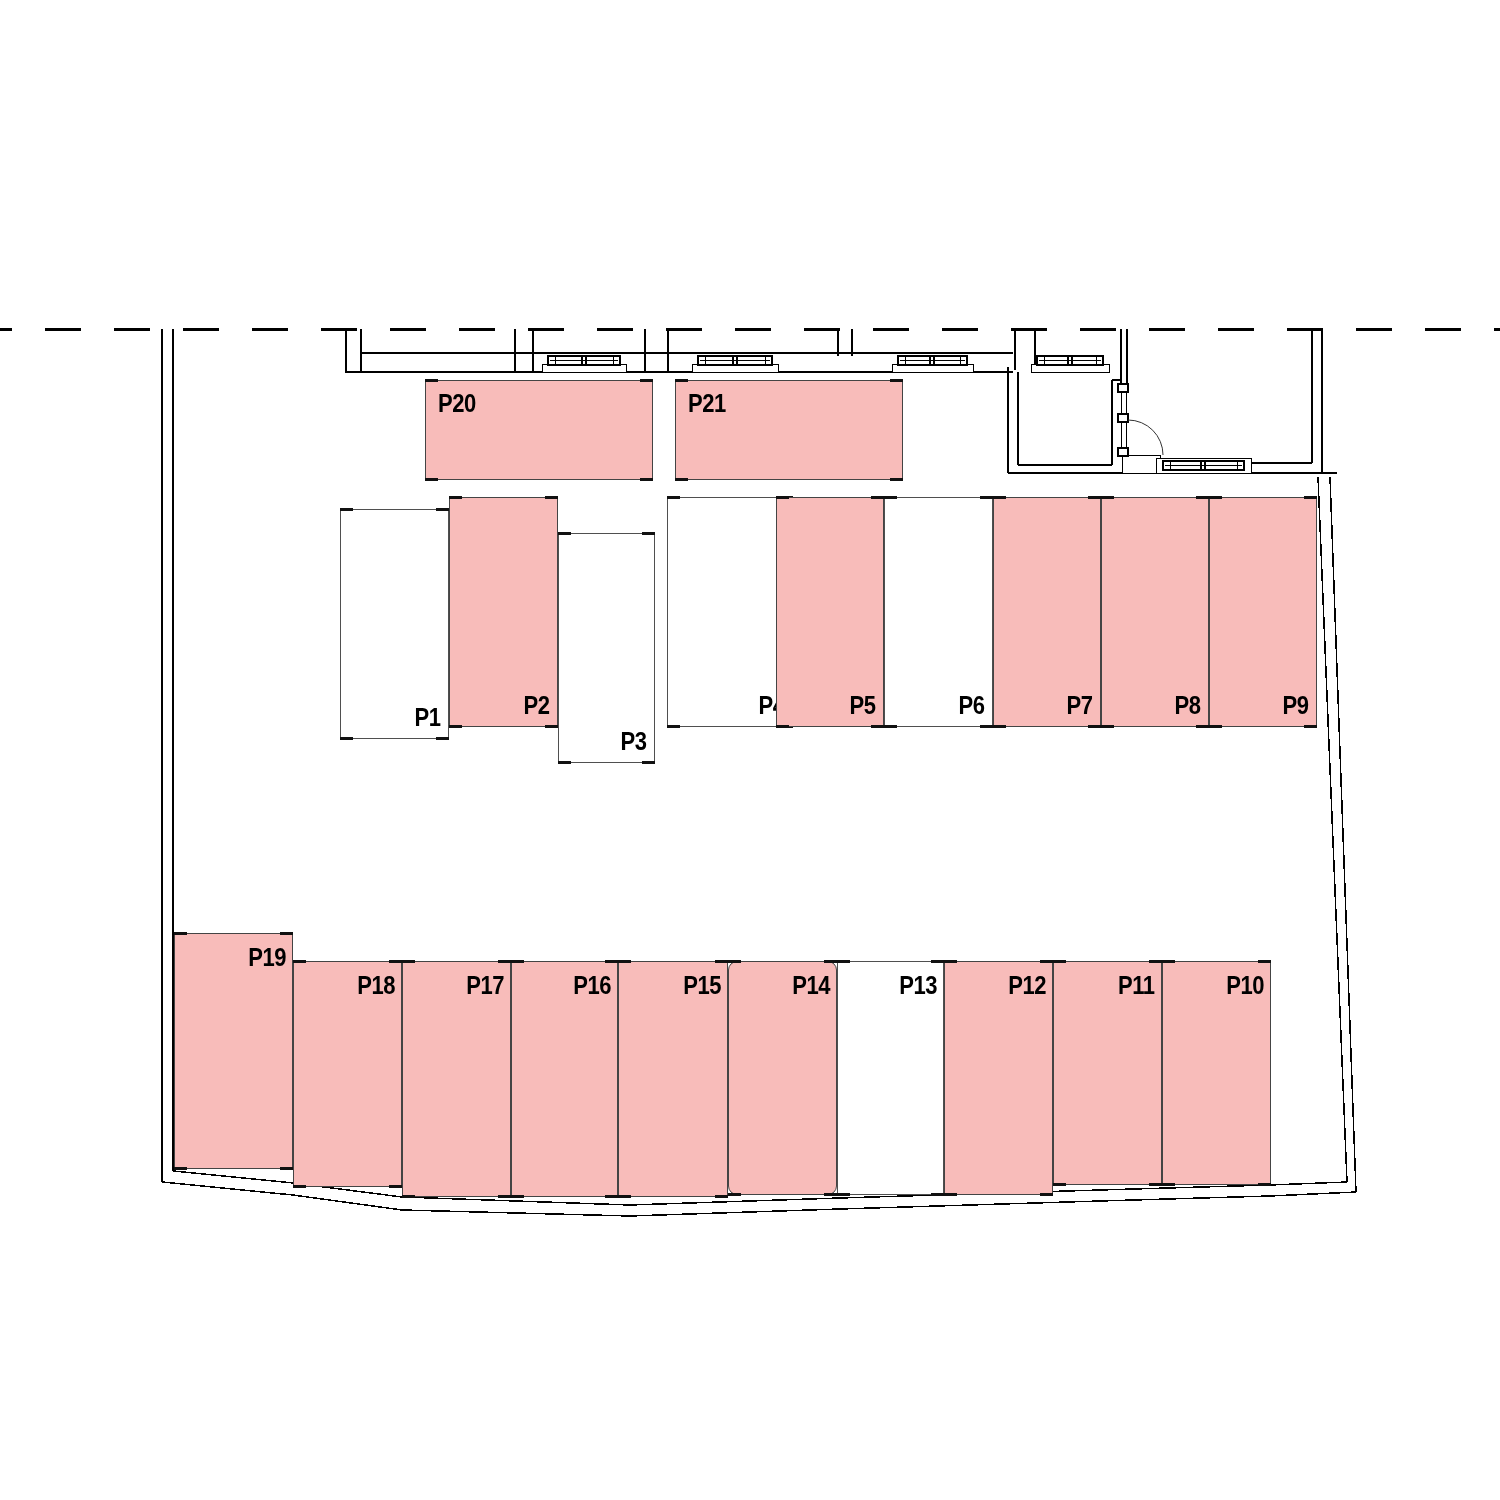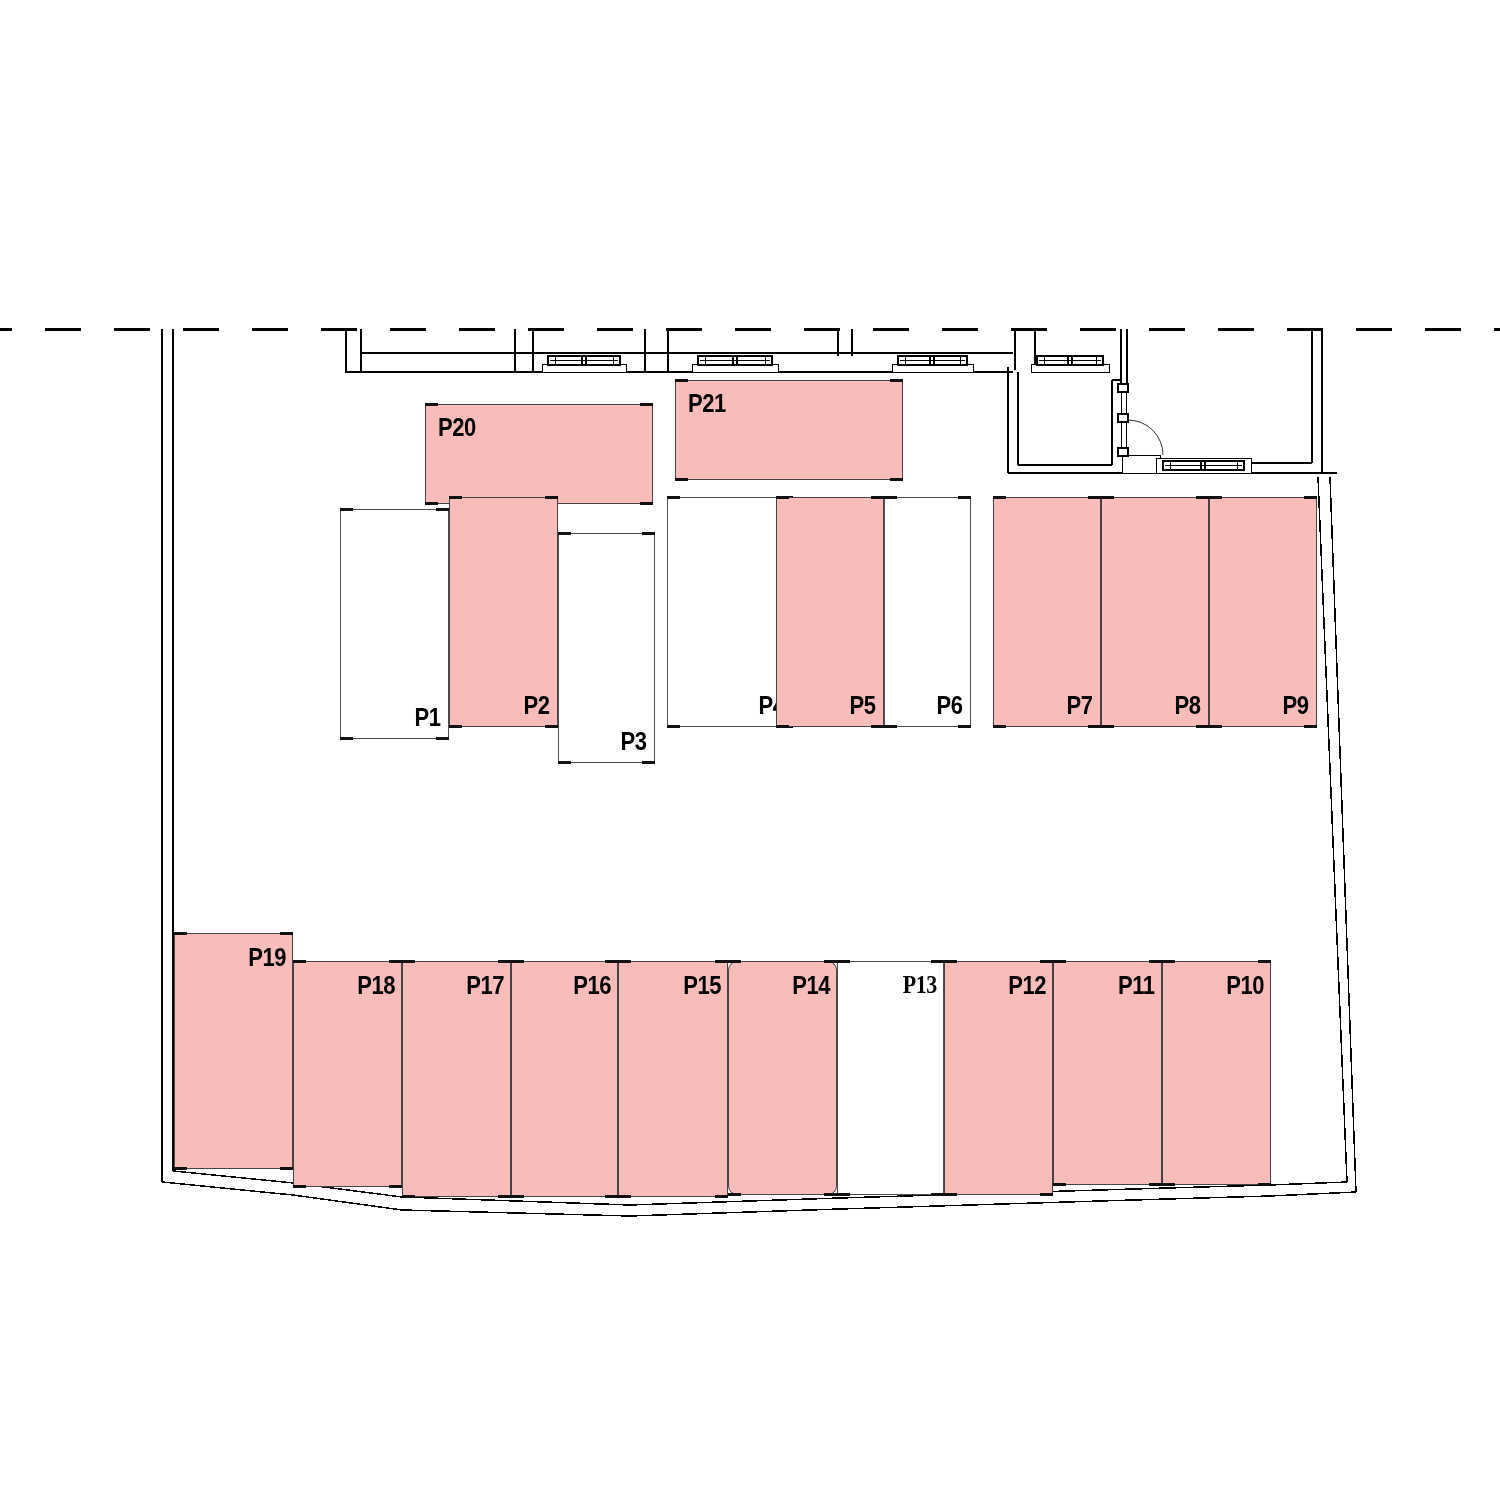--- a/index.html
+++ b/index.html
@@ -137,21 +137,21 @@
       <line x1="162" y1="329" x2="162" y2="1182"></line>
       <line x1="173" y1="329" x2="173" y2="1171"></line>
       <polyline points="173,1171 293,1183 402,1197 630,1205 840,1198 1100,1190 1270,1185 1347,1182"></polyline>
       <polyline points="162,1182 293,1195 402,1210 630,1216 840,1209 1100,1201 1270,1196 1356,1192"></polyline>
       <line x1="1318" y1="477" x2="1347" y2="1182"></line>
       <line x1="1330" y1="477" x2="1356" y2="1192"></line>
     </g>
   </svg>
 
   <div id="stall-layer">
-      <div class="stall occupied" style="left: 425px; top: 380px; width: 228px; height: 100px; margin-top: 24px;">
+      <div class="stall occupied" style="left: 425px; top: 380px; width: 228px; height: 100px;">
         <div class="tick tl"></div>
         <div class="tick tr"></div>
         <div class="tick bl"></div>
         <div class="tick br"></div>
         <span class="lbl pos-top-left">P20</span>
       </div>
       <div class="stall occupied" style="left: 675px; top: 380px; width: 228px; height: 100px;">
         <div class="tick tl"></div>
         <div class="tick tr"></div>
         <div class="tick bl"></div>
@@ -186,21 +186,21 @@
         <div class="tick br"></div>
         <span class="lbl pos-bottom-right">P4</span>
       </div>
       <div class="stall occupied" style="left: 776px; top: 497px; width: 108px; height: 230px;">
         <div class="tick tl"></div>
         <div class="tick tr"></div>
         <div class="tick bl"></div>
         <div class="tick br"></div>
         <span class="lbl pos-bottom-right">P5</span>
       </div>
-      <div class="stall free" style="left: 884px; top: 497px; width: 87px; height: 230px;">
+      <div class="stall free" style="left: 884px; top: 497px; width: 109px; height: 230px;">
         <div class="tick tl"></div>
         <div class="tick tr"></div>
         <div class="tick bl"></div>
         <div class="tick br"></div>
         <span class="lbl pos-bottom-right">P6</span>
       </div>
       <div class="stall occupied" style="left: 993px; top: 497px; width: 108px; height: 230px; padding-left: 20px;">
         <div class="tick tl"></div>
         <div class="tick tr"></div>
         <div class="tick bl"></div>
@@ -256,21 +256,21 @@
         <div class="tick br"></div>
         <span class="lbl pos-top-right">P15</span>
       </div>
       <div class="stall occupied" style="left: 728px; top: 961px; width: 109px; height: 234px; border-radius: 9px;">
         <div class="tick tl"></div>
         <div class="tick tr"></div>
         <div class="tick bl"></div>
         <div class="tick br"></div>
         <span class="lbl pos-top-right">P14</span>
       </div>
-      <div class="stall free" style="left: 837px; top: 961px; width: 107px; height: 234px; font-family: Liberation Serif, serif;">
+      <div class="stall free" style="left: 837px; top: 961px; width: 107px; height: 234px;">
         <div class="tick tl"></div>
         <div class="tick tr"></div>
         <div class="tick bl"></div>
         <div class="tick br"></div>
         <span class="lbl pos-top-right">P13</span>
       </div>
       <div class="stall occupied" style="left: 944px; top: 961px; width: 109px; height: 234px;">
         <div class="tick tl"></div>
         <div class="tick tr"></div>
         <div class="tick bl"></div>

